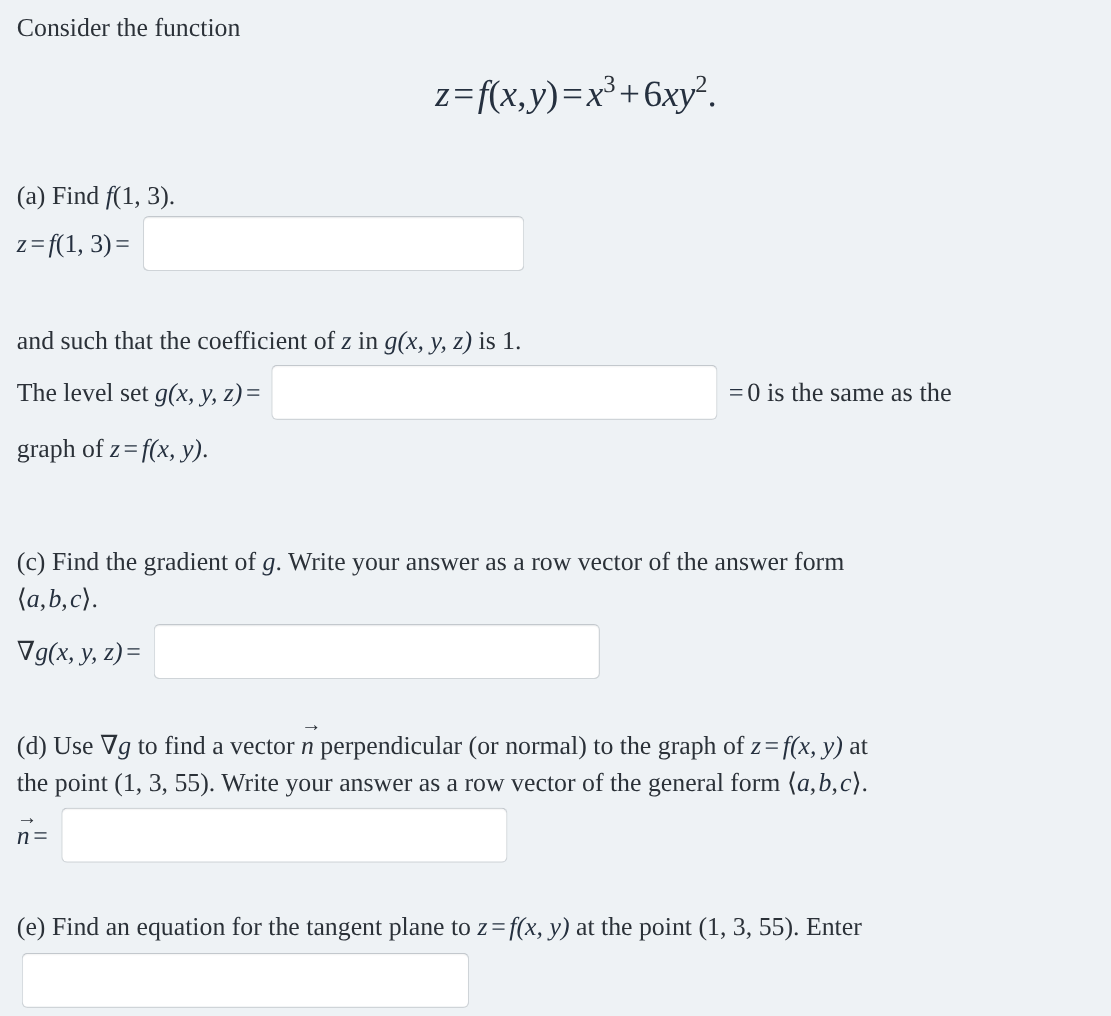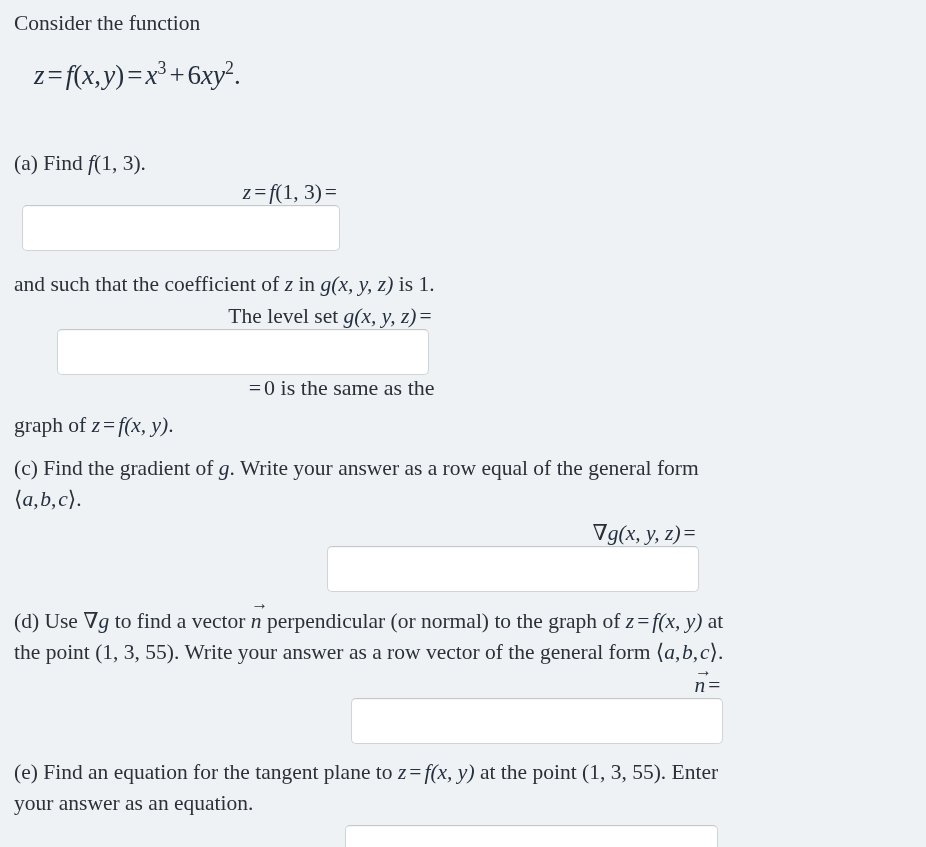--- a/index.html
+++ b/index.html
@@ -73,21 +73,22 @@
     font-style: normal;
     text-align: center;
     line-height: 1;
   }
   .angle {
     font-style: normal;
   }
 
   
   .display-eq {
-    font-size: 27px;
+    text-align: center;
+    font-size: 31px;
     margin: 0;
     padding-left: 34px;
   }
 
   
   .ansbox {
     display: inline-block;
     vertical-align: middle;
     background: #ffffff;
     border: 1px solid #cfd4d8;
@@ -98,23 +99,22 @@
     padding: 0 8px;
     font-family: "Liberation Serif", "DejaVu Serif", serif;
     font-size: 18px;
     color: #2b3138;
     outline: none;
   }
   .ansbox::placeholder { color: #b9bfc5; }
 
   .row {
     display: flex;
-    align-items: flex-end;
+    align-items: center;
     white-space: nowrap;
-    flex-direction: column;
   }
   .row .lead { font-size: 21.5px; }
   .row .trail { font-size: 22px; }
 
   
   .s-intro      { position: absolute; left: 0;  top: 8px;  }
   .s-eq         { position: absolute; left: 0;  top: 60px; width: 926px; }
   .s-a          { position: absolute; left: 0;  top: 148px; }
   .s-b          { position: absolute; left: 0;  top: 268px; }
   .s-c          { position: absolute; left: 0;  top: 453px; }
@@ -168,21 +168,21 @@
       <input type="text" class="ansbox box-b" placeholder="" style="">
       <span class="trail"><span class="mo">=</span><span>0 is the same as the</span></span>
     </div>
     <div class="para b-tail">
       <span>graph of </span><span class="mi">z</span><span class="mo">=</span><span class="mi">f</span><span class="mi">(x, y)</span><span>.</span>
     </div>
   </div>
 
   <div class="s-c block">
     <div class="para">
-      <span>(c) Find the gradient of </span><span class="mi">g</span><span>. Write your answer as a row equal of the general form</span>
+      <span>(c) Find the gradient of </span><span class="mi">g</span><span>. Write your answer as a row vector of the answer form</span>
     </div>
     <div class="para">
       <span class="angle">⟨</span><span class="mi">a</span><span>,</span> <span class="mi">b</span><span>,</span> <span class="mi">c</span><span class="angle">⟩</span><span>.</span>
     </div>
     <div class="row c-row">
       <span class="lead"><span class="nabla">∇</span><span class="mi">g</span><span class="mi">(x, y, z)</span><span class="mo">=</span></span>
       <input type="text" class="ansbox box-c" placeholder="" style="">
     </div>
   </div>
 
@@ -196,19 +196,18 @@
     <div class="row d-row">
       <span class="lead"><span class="vecarrow"><span class="ar">→</span><span class="mi">n</span></span><span class="mo">=</span></span>
       <input type="text" class="ansbox box-d" placeholder="" style="">
     </div>
   </div>
 
   <div class="s-e block">
     <div class="para">
       <span>(e) Find an equation for the tangent plane to </span><span class="mi">z</span><span class="mo">=</span><span class="mi">f</span><span class="mi">(x, y)</span><span> at the point (1, 3, 55). Enter</span>
     </div>
-    <div class="para">your answer as an equation.</div>
     <div class="row e-row">
       <input type="text" class="ansbox box-e" placeholder="" style="">
     </div>
   </div>
 
 </div>
 
 </body></html>

